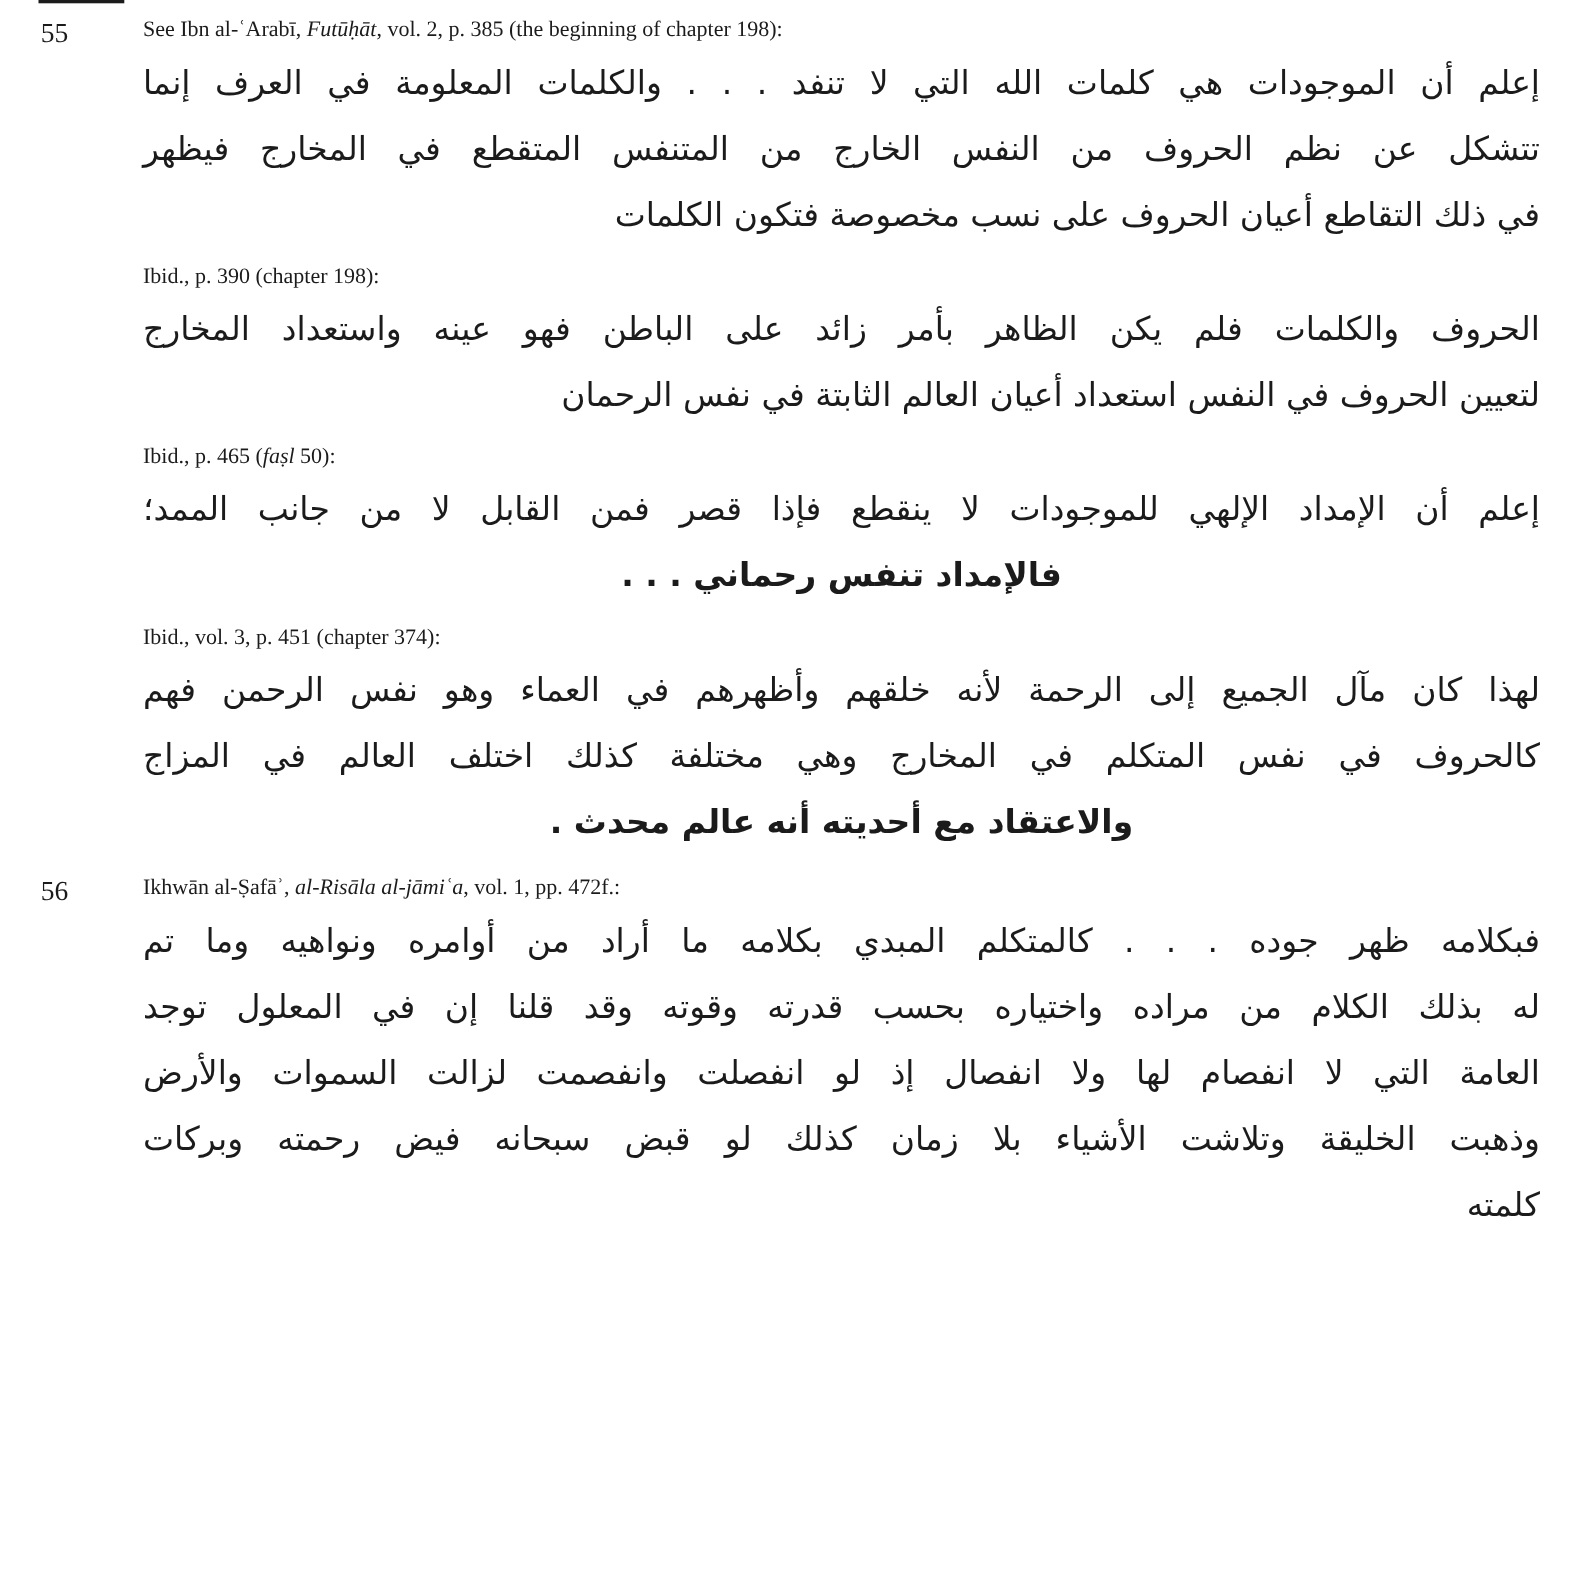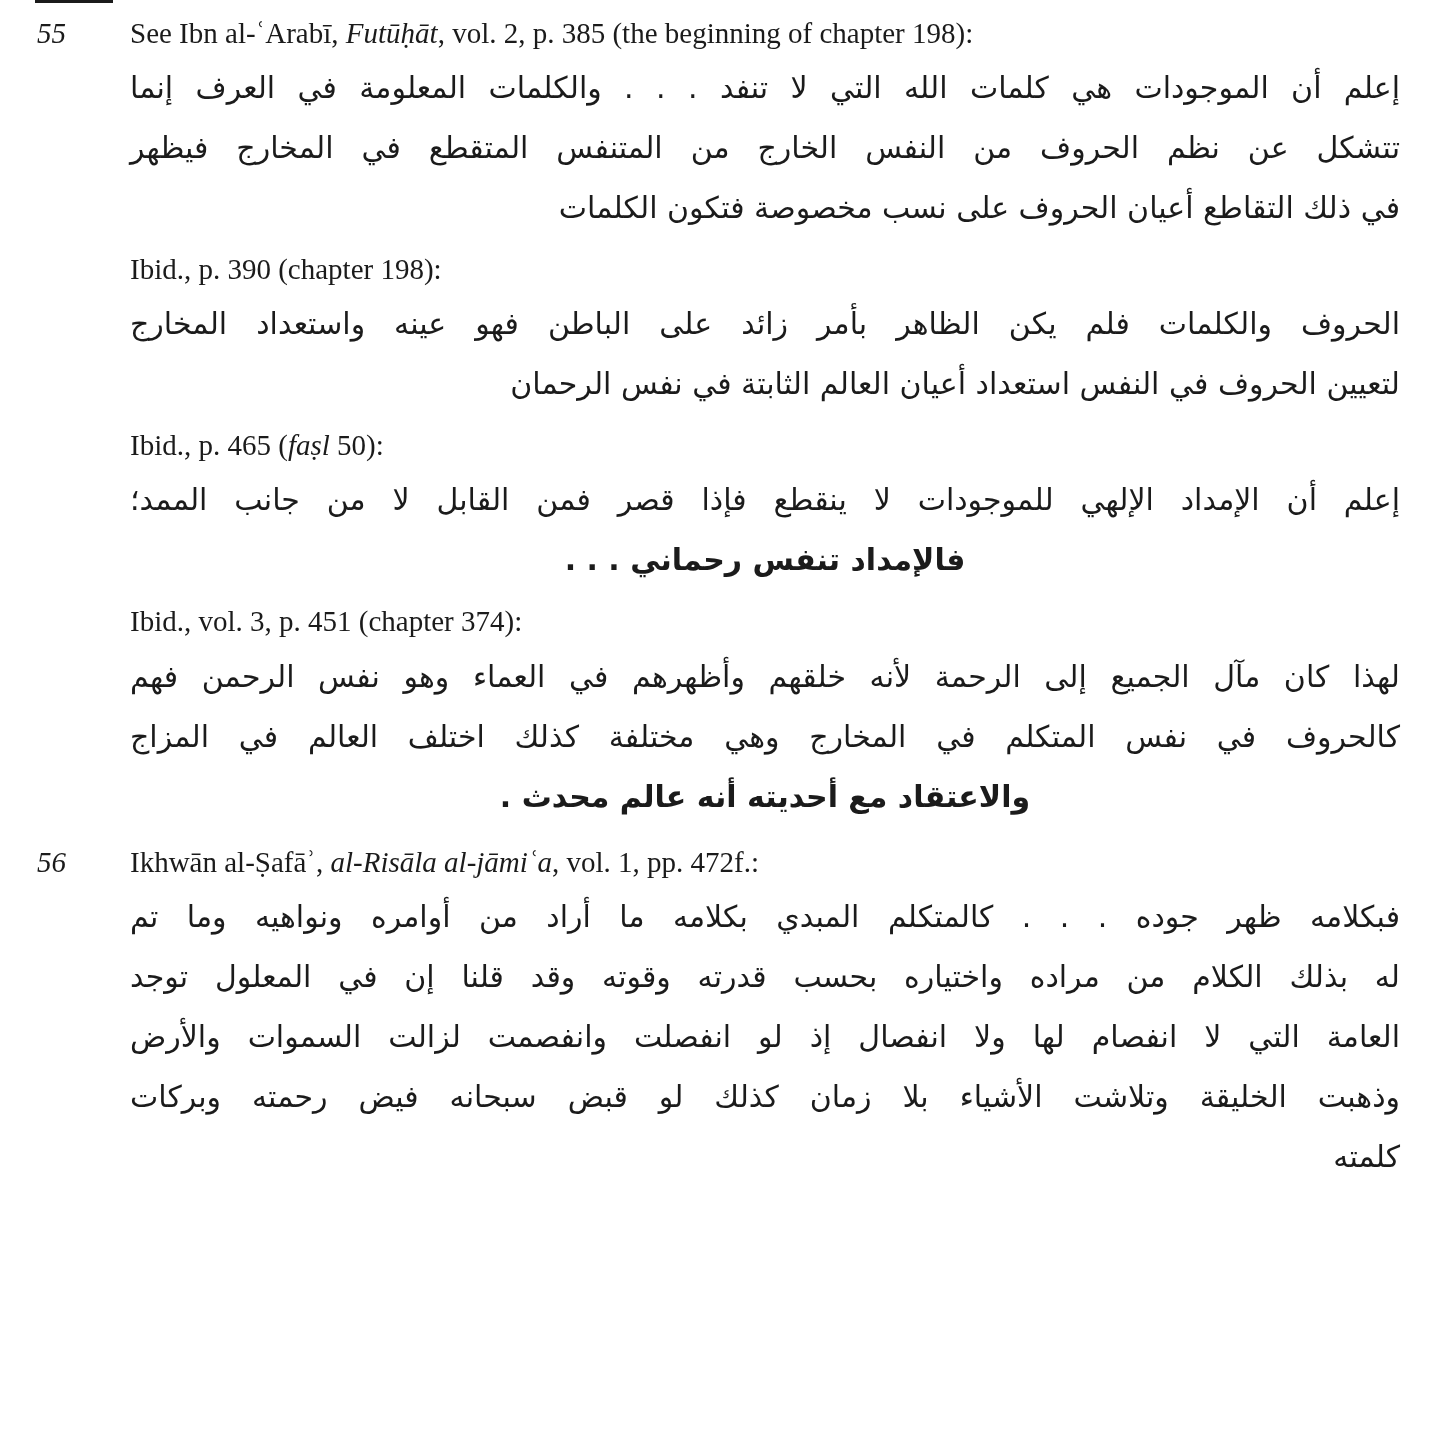--- a/index.html
+++ b/index.html
@@ -28,32 +28,31 @@
   .footnote {
     display: flex;
     align-items: flex-start;
   }
   .footnote + .footnote {
     margin-top: 4px;
   }
   .fn-num {
     flex: 0 0 93px;
     font-family: "Liberation Serif", "DejaVu Serif", serif;
-    font-size: 29px;
+    font-size: 25px;
     line-height: 1.35;
-    font-style: italic;
   }
   .fn-content {
     flex: 1 1 auto;
     min-width: 0;
   }
   .citation {
     margin: 0 0 5px 0;
     font-family: "Liberation Serif", "DejaVu Serif", serif;
-    font-size: 29px;
+    font-size: 20px;
     line-height: 1.35;
   }
   .citation .it {
     font-style: italic;
   }
   .arabic-block {
     direction: rtl;
     margin: 2px 0 12px 0;
   }
   .ar-line {

